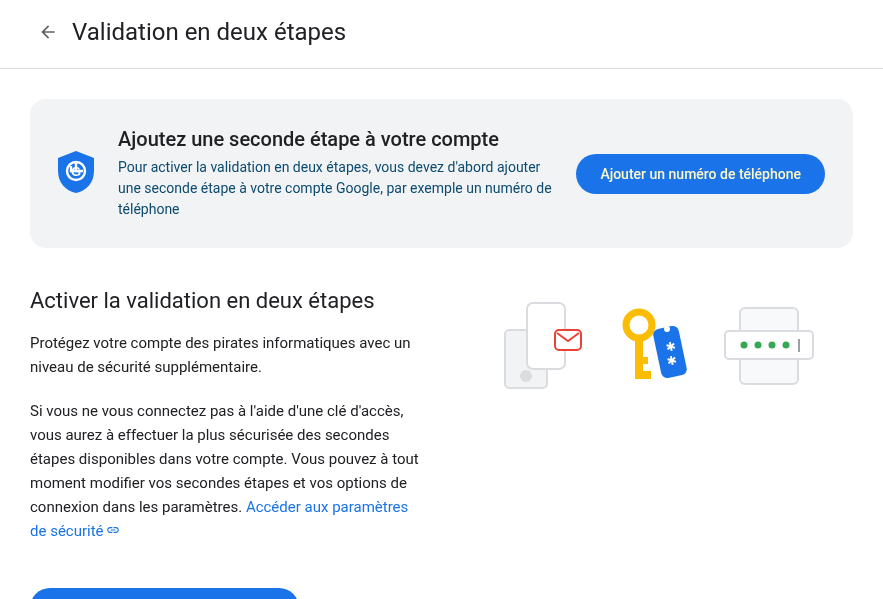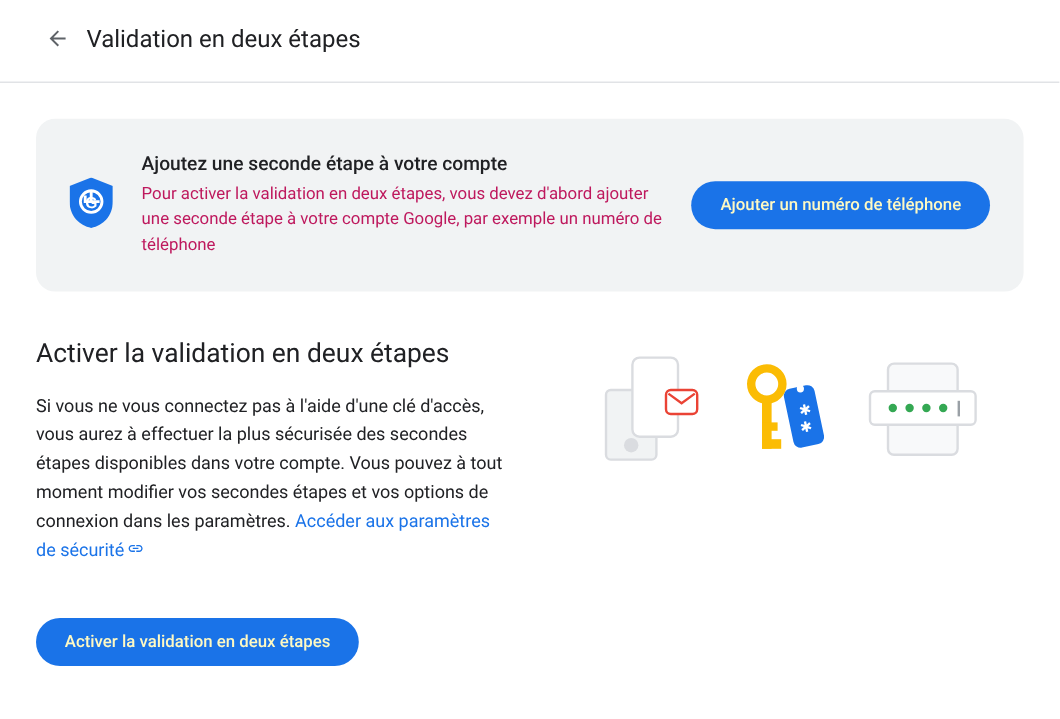--- a/index.html
+++ b/index.html
@@ -19,21 +19,21 @@
       width: 40px;
       height: 40px;
       display: flex;
       align-items: center;
       justify-content: center;
       border-radius: 50%;
       cursor: pointer;
       margin-right: 4px;
     }
     .page-title {
-      font-size: 20px;
+      font-size: 24px;
       font-weight: 400;
       color: #202124;
     }
     .content {
       padding: 30px;
     }
     .banner {
       background: #f1f3f4;
       border-radius: 16px;
       padding: 28px 28px;
@@ -41,28 +41,28 @@
       align-items: center;
       gap: 24px;
     }
     .banner-icon {
       flex-shrink: 0;
     }
     .banner-text {
       flex: 1;
     }
     .banner-title {
-      font-size: 16px;
+      font-size: 20px;
       font-weight: 500;
       color: #202124;
       margin-bottom: 6px;
     }
     .banner-desc {
       font-size: 14px;
-      color: #be185d;
+      color: #0c4a6e;
       line-height: 1.5;
       max-width: 460px;
     }
     .pill-button {
       background: #1a73e8;
       color: #fef9c3;
       border: none;
       border-radius: 24px;
       padding: 12px 24px;
       font-size: 14px;
@@ -144,20 +144,21 @@
     <div class="banner-text">
       <div class="banner-title">Ajoutez une seconde étape à votre compte</div>
       <div class="banner-desc">Pour activer la validation en deux étapes, vous devez d'abord ajouter une seconde étape à votre compte Google, par exemple un numéro de téléphone</div>
     </div>
     <button class="pill-button">Ajouter un numéro de téléphone</button>
   </div>
 
   <div class="main-section">
     <div class="main-left">
       <h2 class="section-title">Activer la validation en deux étapes</h2>
+      <p class="section-text">Protégez votre compte des pirates informatiques avec un niveau de sécurité supplémentaire.</p>
       <p class="section-text">
         <span>Si vous ne vous connectez pas à l'aide d'une clé d'ac­cès, vous aurez à effectuer la plus sécurisée des se­condes étapes disponibles dans votre compte. Vous pouvez à tout moment modifier vos secondes étapes et vos options de connexion dans les paramètres. </span><a class="link"><span>Accéder aux paramètres de sécurité</span><span class="link-icon"><svg width="14" height="14" viewBox="0 0 24 24" fill="#1a73e8">
                 <path d="M3.9 12c0-1.71 1.39-3.1 3.1-3.1h4V7H7c-2.76 0-5 2.24-5 5s2.24 5 5 5h4v-1.9H7c-1.71 0-3.1-1.39-3.1-3.1zM8 13h8v-2H8v2zm9-6h-4v1.9h4c1.71 0 3.1 1.39 3.1 3.1s-1.39 3.1-3.1 3.1h-4V17h4c2.76 0 5-2.24 5-5s-2.24-5-5-5z"></path>
               </svg></span></a>
       </p>
       <button class="pill-button activate-button">Activer la validation en deux étapes</button>
     </div>
     <div class="main-right">
       <div class="illustration">
 

